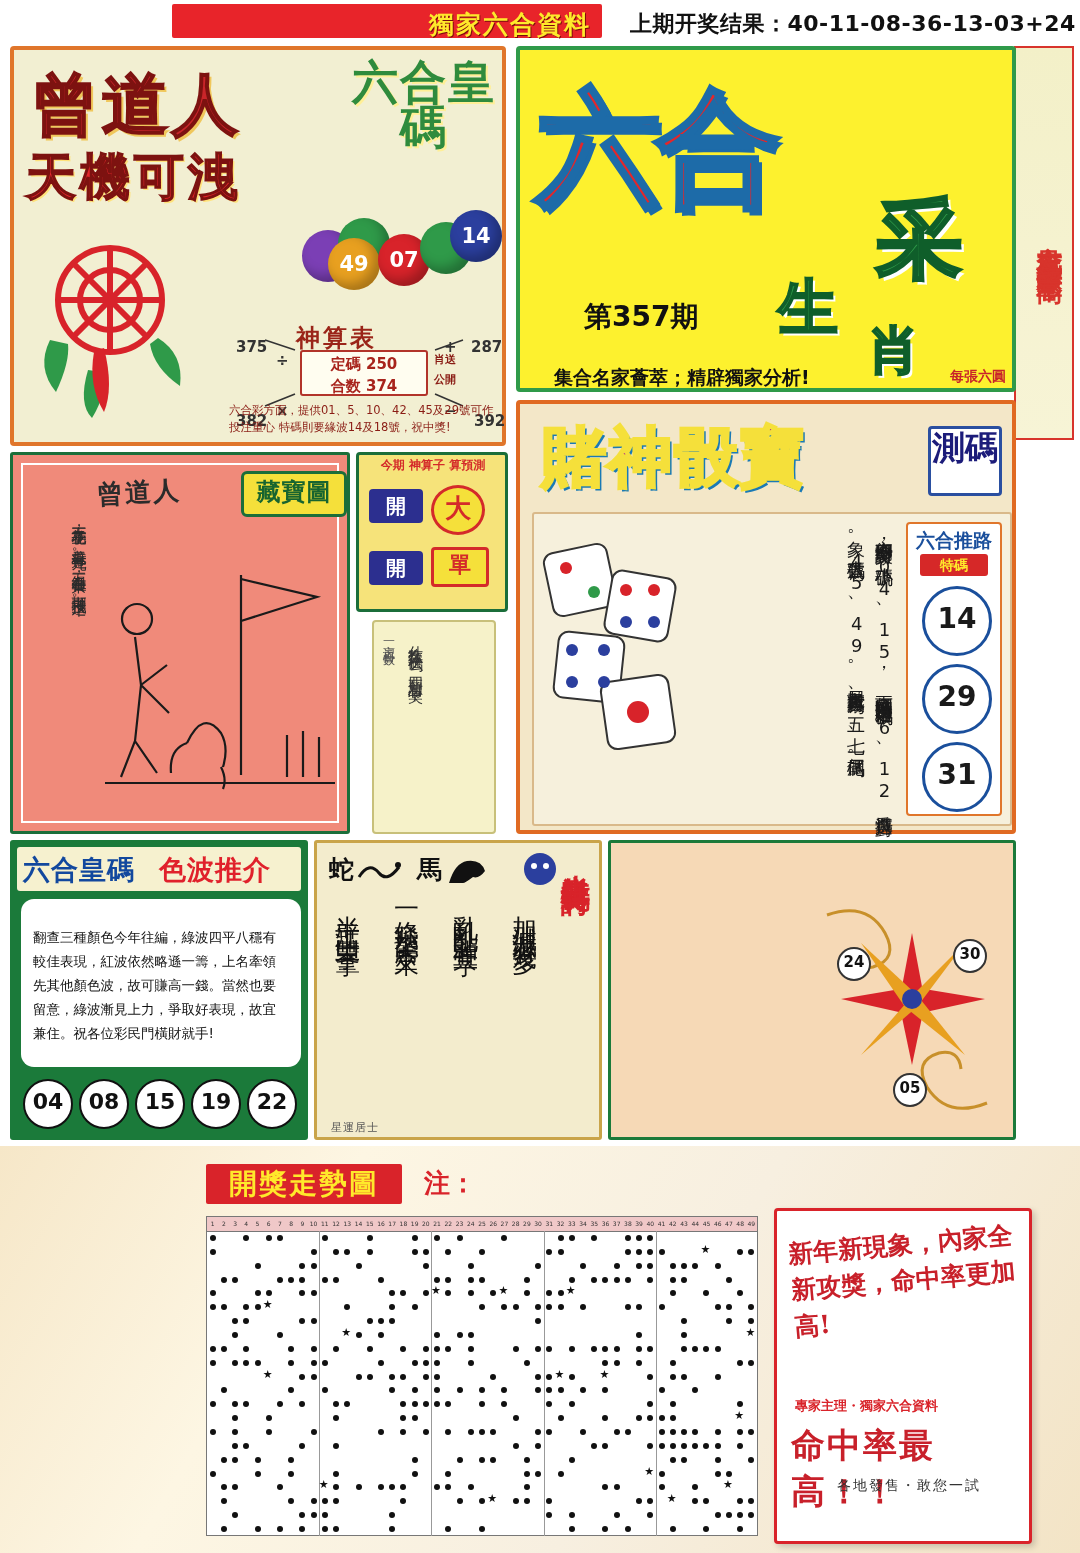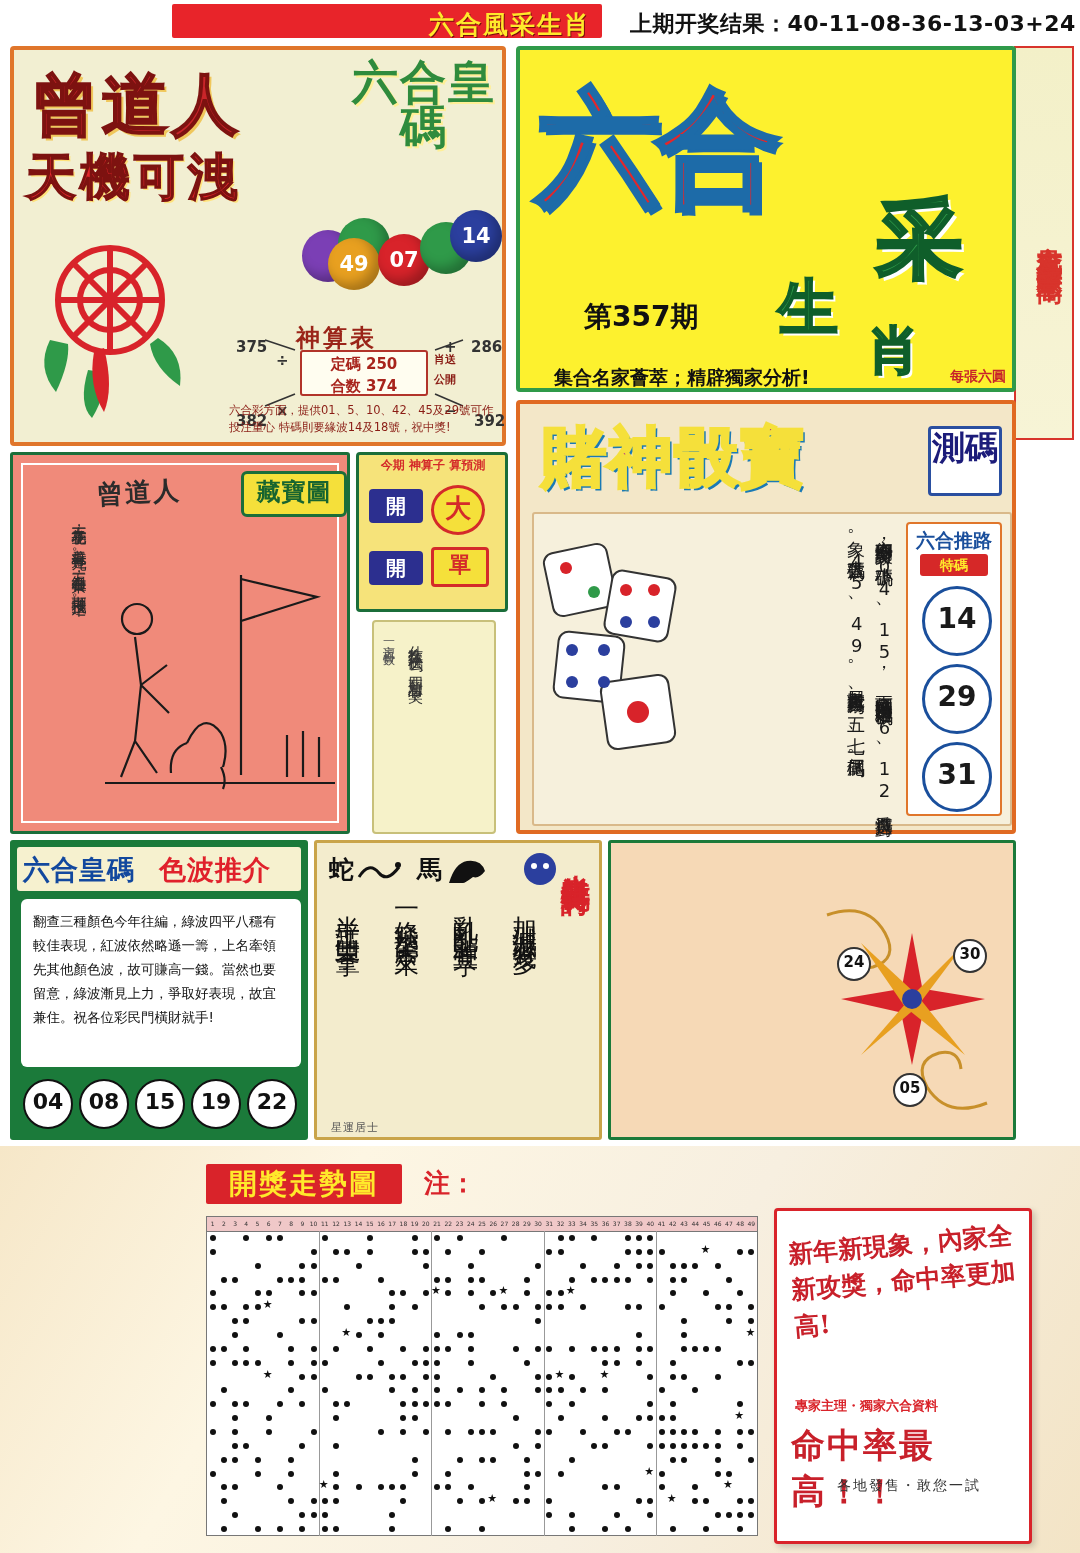--- a/index.html
+++ b/index.html
@@ -236,21 +236,21 @@
   .p7{left:10px;top:840px;width:298px;height:300px;
       background:#1b7a3a;border:3px solid #1b7a3a;border-radius:3px;}
   .p7 .hd{
     position:absolute;left:4px;top:4px;width:284px;height:44px;
     background:#f6f1cf;border-radius:3px;
   }
   .p7 .hd .a{position:absolute;left:6px;top:5px;font-size:27px;font-weight:bold;color:#12489e;letter-spacing:1px;}
   .p7 .hd .b{position:absolute;left:142px;top:5px;font-size:27px;font-weight:bold;color:#e0212b;letter-spacing:1px;}
   .p7 .txt{
     position:absolute;left:8px;top:56px;width:280px;height:168px;
-    background:#fff;border-radius:6px;box-sizing:border-box;padding:10px 12px;
+    background:#fff;border-radius:13px;box-sizing:border-box;padding:26px 12px;
     font-size:13.5px;color:#111;line-height:1.78;
   }
   .p7 .nums{position:absolute;left:10px;top:236px;width:280px;height:52px;}
   .p7 .n{
     position:absolute;width:46px;height:46px;border-radius:50%;
     background:#fff;border:2px solid #111;color:#111;
     font-size:22px;font-weight:bold;text-align:center;line-height:42px;
   }
 
   
@@ -350,21 +350,21 @@
     position:absolute;left:60px;top:266px;font-size:14px;color:#333;letter-spacing:2px;
   }
 </style>
 </head>
 <body>
 
 <div class="page">
 
   <div class="header">
     <div class="hdr-tag"></div>
-    <div class="hdr-tag-txt">六合風采生肖</div>
+    <div class="hdr-tag-txt">獨家六合資料</div>
     <div class="hdr-result">上期开奖结果：40-11-08-36-13-03+24</div>
   </div>
 
   <div class="vbanner">
     <div class="txt">六合风采生肖各方一致好评中彩率高</div>
   </div>
 
   <div class="panel p1">
     <div class="zdr">曾道人</div>
     <div class="lh">六合皇碼</div>
@@ -398,21 +398,21 @@
 
     <div class="st-title">神算表</div>
     <div class="st-box">
       <div>定碼 250</div>
       <div>合数 374</div>
     </div>
     <div class="st-n" style="left:420px;top:302px;font-size:11px;color:#8a1c14;">肖送</div>
     <div class="st-n" style="left:420px;top:322px;font-size:11px;color:#8a1c14;">公開</div>
 
     <div class="st-n" style="left:222px;top:288px;">375</div>
-    <div class="st-n" style="left:457px;top:288px;">286</div>
+    <div class="st-n" style="left:457px;top:288px;">287</div>
     <div class="st-n" style="left:222px;top:362px;">382</div>
     <div class="st-n" style="left:460px;top:362px;">392</div>
 
     <div class="st-n" style="left:262px;top:302px;">÷</div>
     <div class="st-n" style="left:430px;top:288px;">+</div>
     <div class="st-n" style="left:262px;top:352px;">×</div>
     <div class="st-n" style="left:430px;top:352px;">−</div>
 
     <svg style="position:absolute;left:215px;top:278px;width:270px;height:90px;">
       <g stroke="#333" stroke-width="1.6" fill="none">

